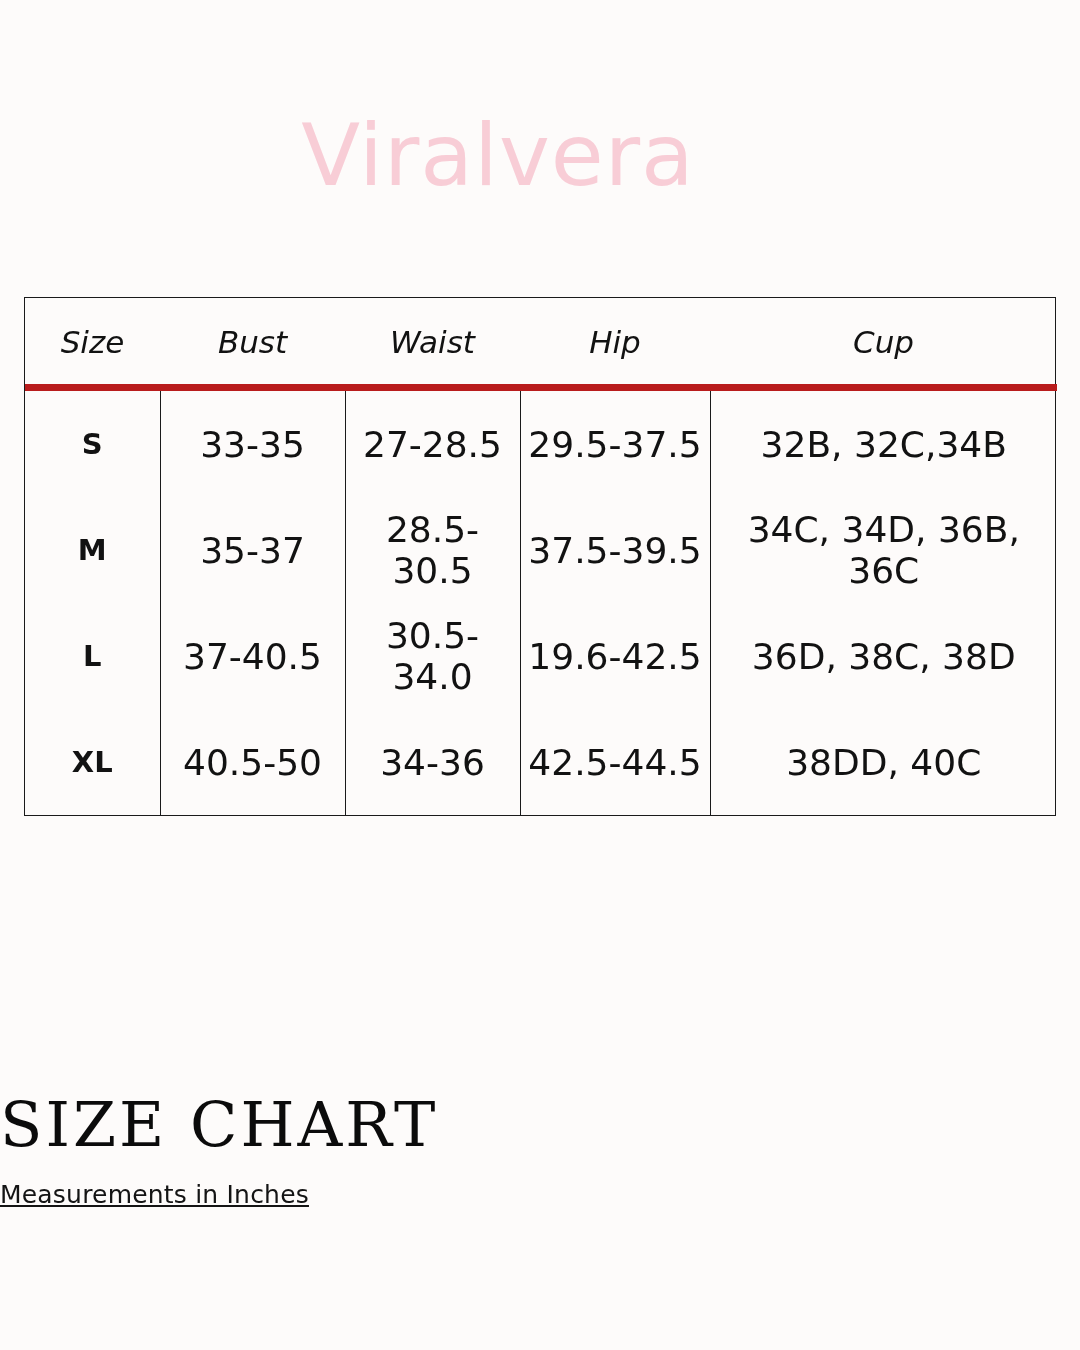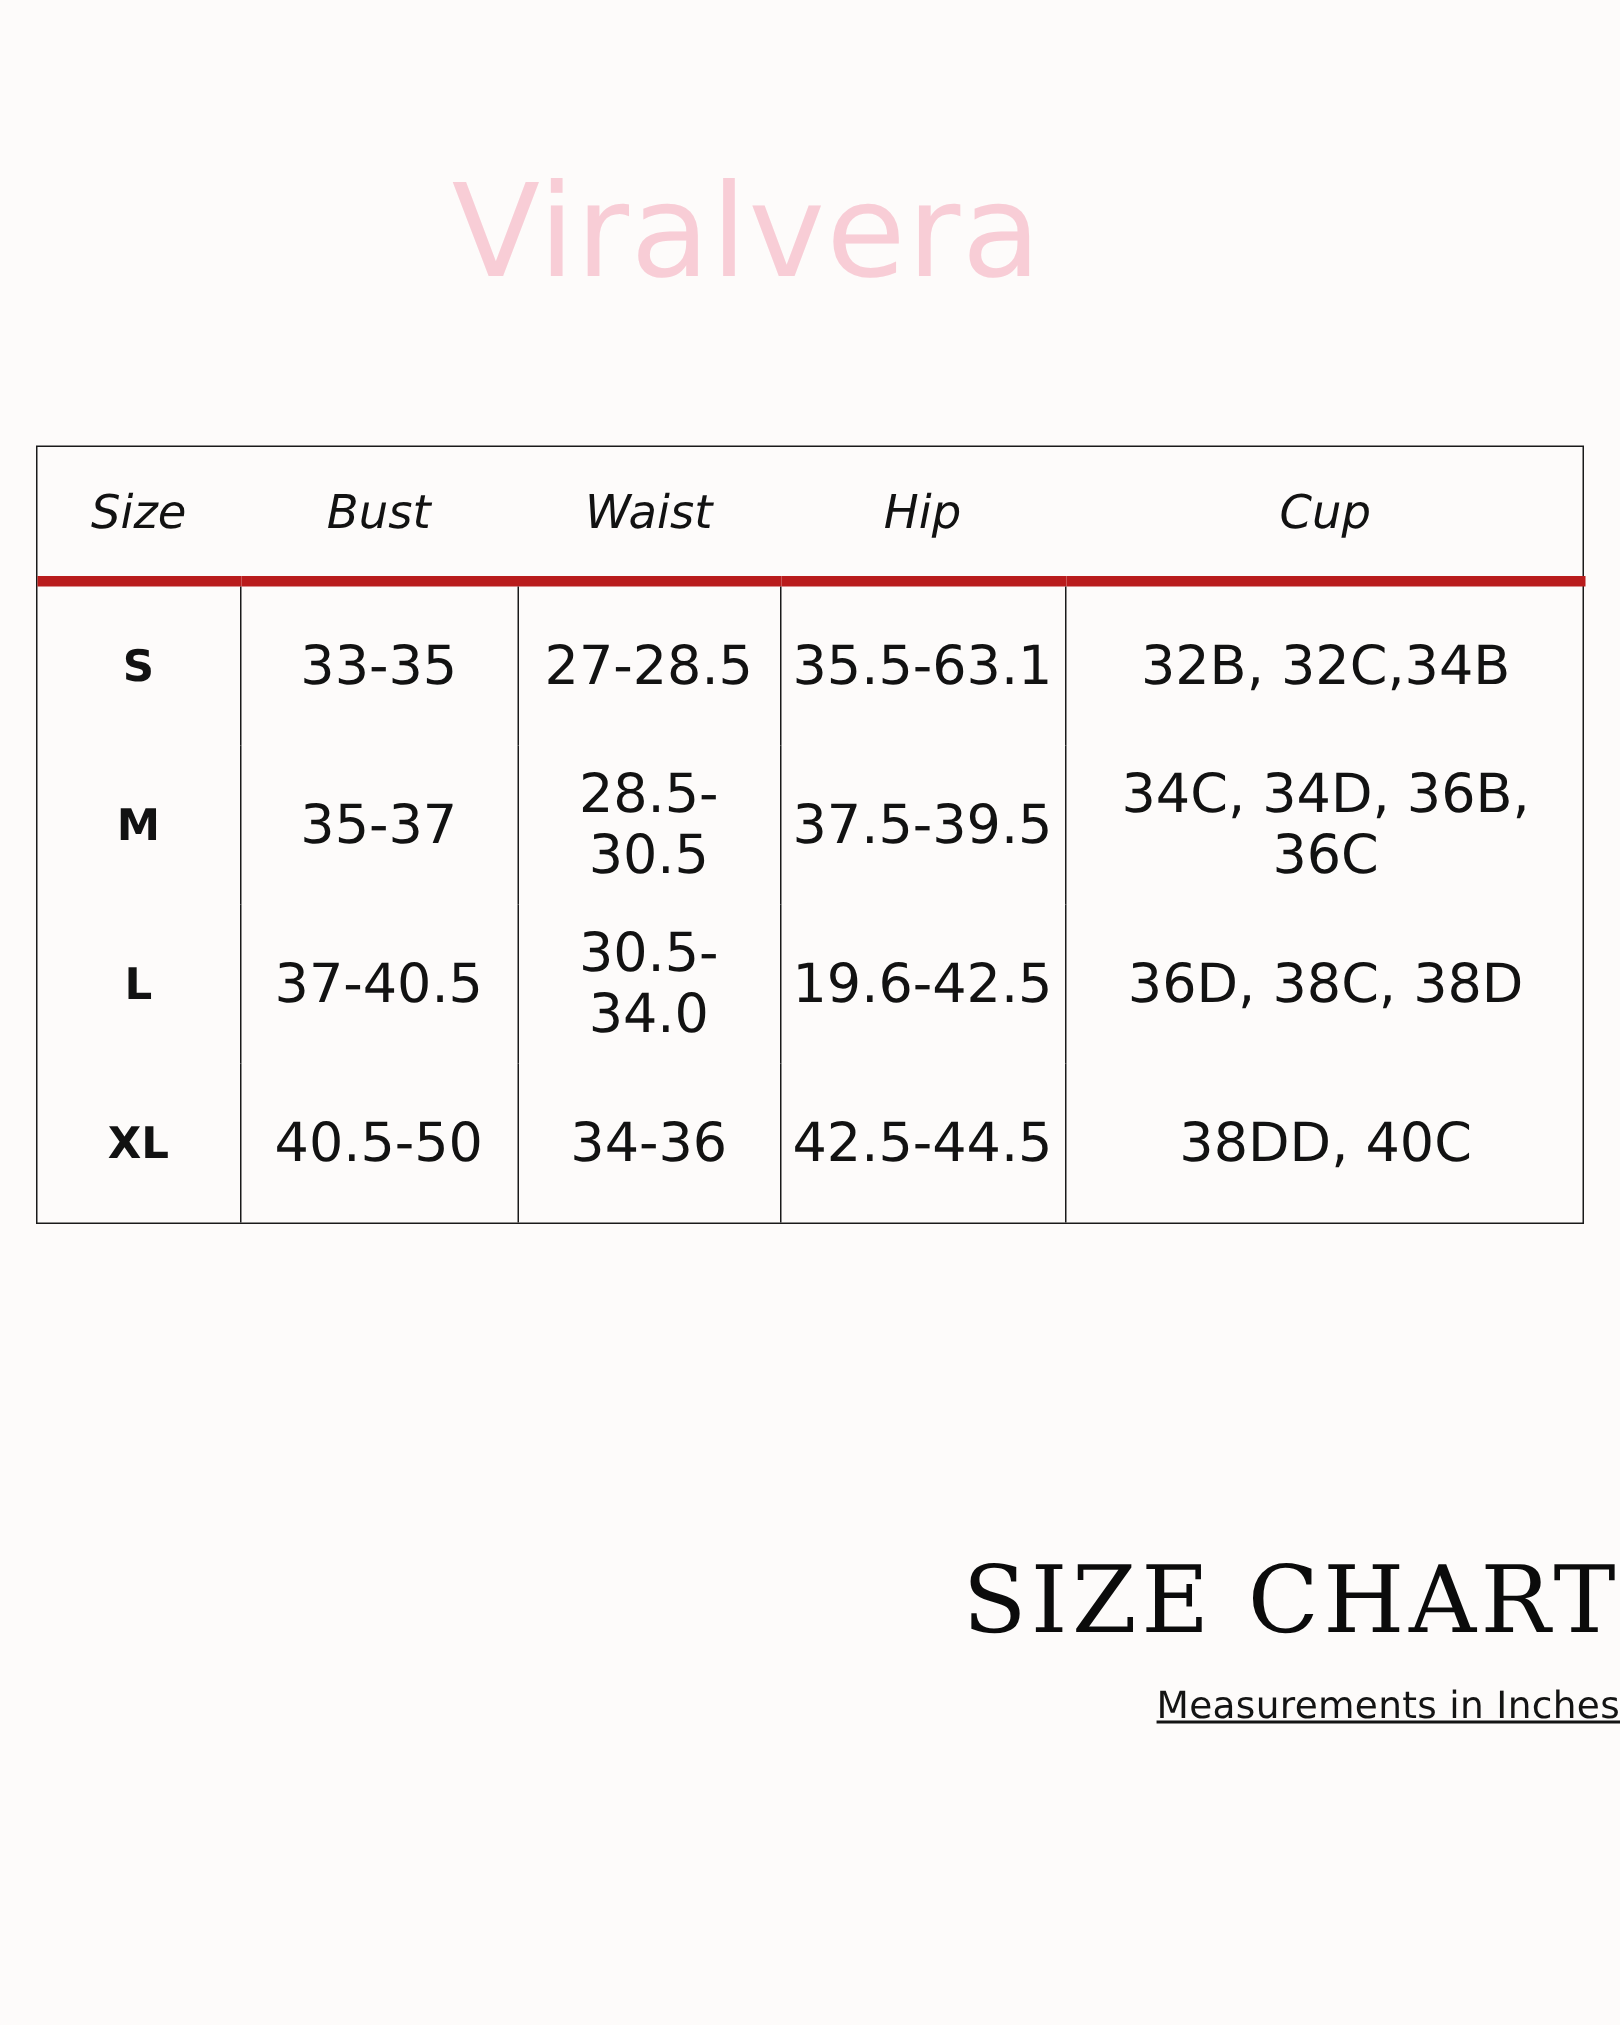--- a/index.html
+++ b/index.html
@@ -92,24 +92,24 @@
   
   col.c-size  { width: 135px; }
   col.c-bust  { width: 185px; }
   col.c-waist { width: 175px; }
   col.c-hip   { width: 190px; }
   col.c-cup   { width: 347px; }
 
   
   .footer {
     position: absolute;
-    top: 1030px;
+    top: 1088px;
     left: 0;
     width: 1080px;
-    text-align: right;
+    text-align: left;
   }
   .footer-title {
     font-family: "DejaVu Serif", serif;
     font-size: 62px;
     font-weight: 400;
     letter-spacing: 3px;
     color: #0b0b0b;
     line-height: 1.2;
   }
   .footer-sub {
@@ -144,21 +144,21 @@
           <th>Waist</th>
           <th>Hip</th>
           <th>Cup</th>
         </tr>
       </thead>
       <tbody>
         <tr>
           <td class="col-size">S</td>
           <td class="col-bust">33-35</td>
           <td class="col-waist">27-28.5</td>
-          <td class="col-hip">35.5-63.1</td>
+          <td class="col-hip">29.5-37.5</td>
           <td class="col-cup">32B, 32C,34B</td>
         </tr>
         <tr>
           <td class="col-size">M</td>
           <td class="col-bust">35-37</td>
           <td class="col-waist">28.5-30.5</td>
           <td class="col-hip">37.5-39.5</td>
           <td class="col-cup">34C, 34D, 36B, 36C</td>
         </tr>
         <tr>

